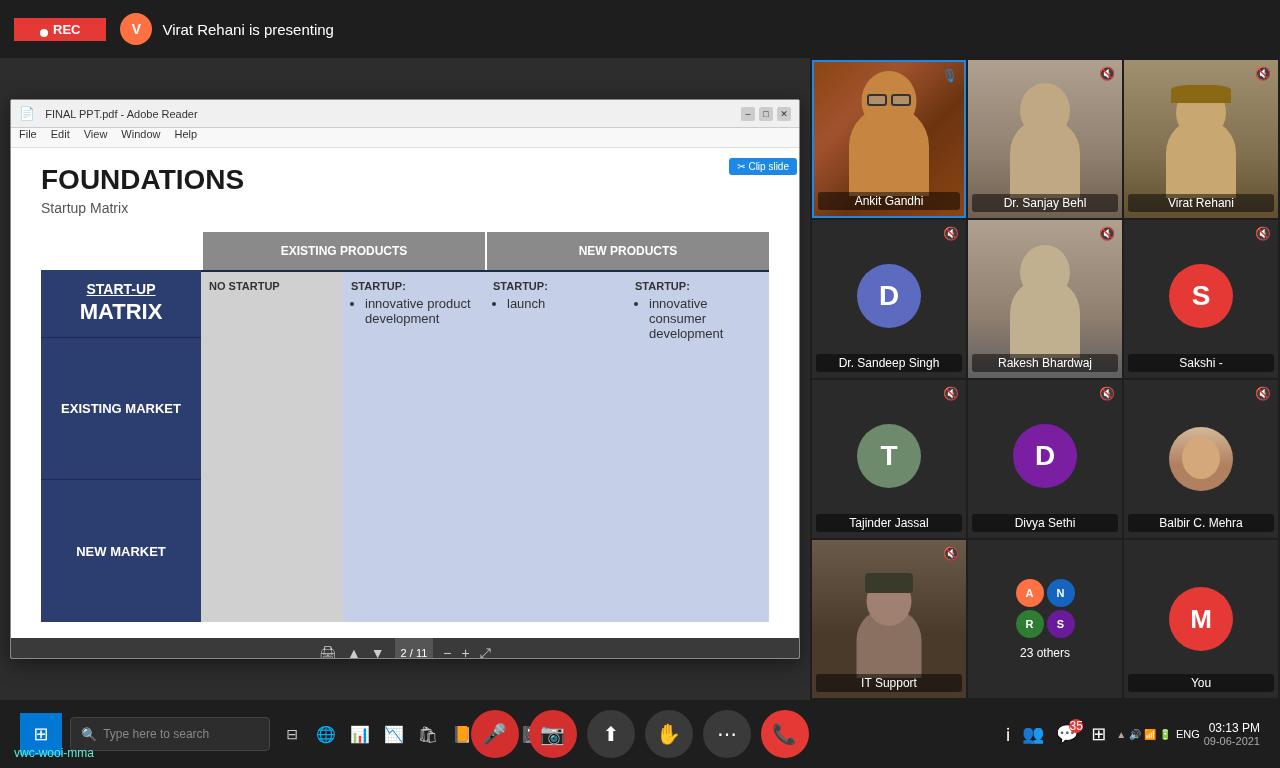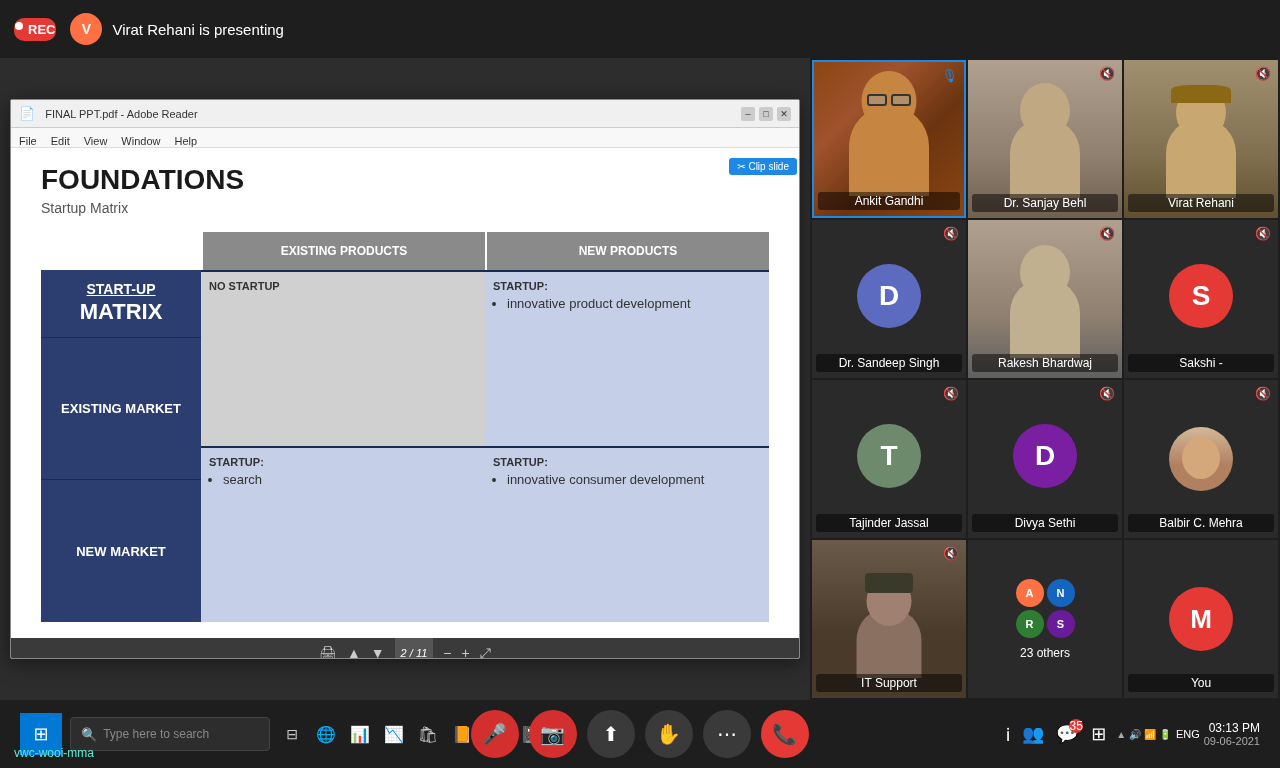--- a/index.html
+++ b/index.html
@@ -21,25 +21,25 @@
       display: flex;
       align-items: center;
       padding: 0 14px;
       z-index: 10;
     }
     .rec-badge {
       background: #e53935;
       color: white;
       font-size: 13px;
       font-weight: bold;
-      padding: 4px 1px;
-      border-radius: 10px;
+      padding: 4px 26px;
+      border-radius: 0;
       margin-right: 14px;
       display: flex;
-      align-items: flex-start;
+      align-items: flex-end;
       gap: 5px;
     }
     .rec-dot {
       width: 8px; height: 8px;
       background: white;
       border-radius: 50%;
     }
     .presenter-avatar {
       width: 32px; height: 32px;
       border-radius: 50%;
@@ -246,21 +246,21 @@
       font-size: 9px;
       display: flex;
       align-items: center;
       justify-content: center;
     }
     .pdf-menubar {
       height: 20px;
       background: #f8f8f8;
       border-bottom: 1px solid #ddd;
       display: flex;
-      align-items: flex-end;
+      align-items: flex-start;
       padding: 0 8px;
       font-size: 11px;
       color: #333;
       gap: 14px;
     }
 
     .pdf-content {
       padding: 16px 30px;
       background: white;
       height: calc(100% - 68px);
@@ -330,21 +330,21 @@
       display: flex;
       align-items: center;
       justify-content: center;
       font-size: 12px;
       font-weight: bold;
       margin-left: 2px;
     }
     .matrix-body {
       flex: 1;
       display: flex;
-      flex-direction: column;
+      flex-direction: row;
     }
     .matrix-data-row {
       flex: 1;
       display: flex;
       border-top: 2px solid #1a2a50;
     }
     .matrix-cell {
       flex: 1;
       padding: 8px;
       font-size: 11px;
@@ -400,21 +400,20 @@
       color: #ccc;
       font-size: 14px;
       cursor: pointer;
     }
     .pdf-page-info {
       color: white;
       font-size: 11px;
       background: #555;
       padding: 11px 6px;
       border-radius: 2px;
-      font-style: italic;
     }
 
     
     .taskbar-right {
       display: flex;
       align-items: center;
       gap: 10px;
     }
     .meeting-right-controls {
       display: flex;
@@ -595,21 +594,21 @@
                 <div class="matrix-cell-title">STARTUP:</div>
                 <ul>
                   <li>innovative product development</li>
                 </ul>
               </div>
             </div>
             <div class="matrix-data-row">
               <div class="matrix-cell startup-light2">
                 <div class="matrix-cell-title">STARTUP:</div>
                 <ul>
-                  <li>search</li>
+                  <li>launch</li>
                 </ul>
               </div>
               <div class="matrix-cell startup-light">
                 <div class="matrix-cell-title">STARTUP:</div>
                 <ul>
                   <li>innovative consumer development</li>
                 </ul>
               </div>
             </div>
           </div>

